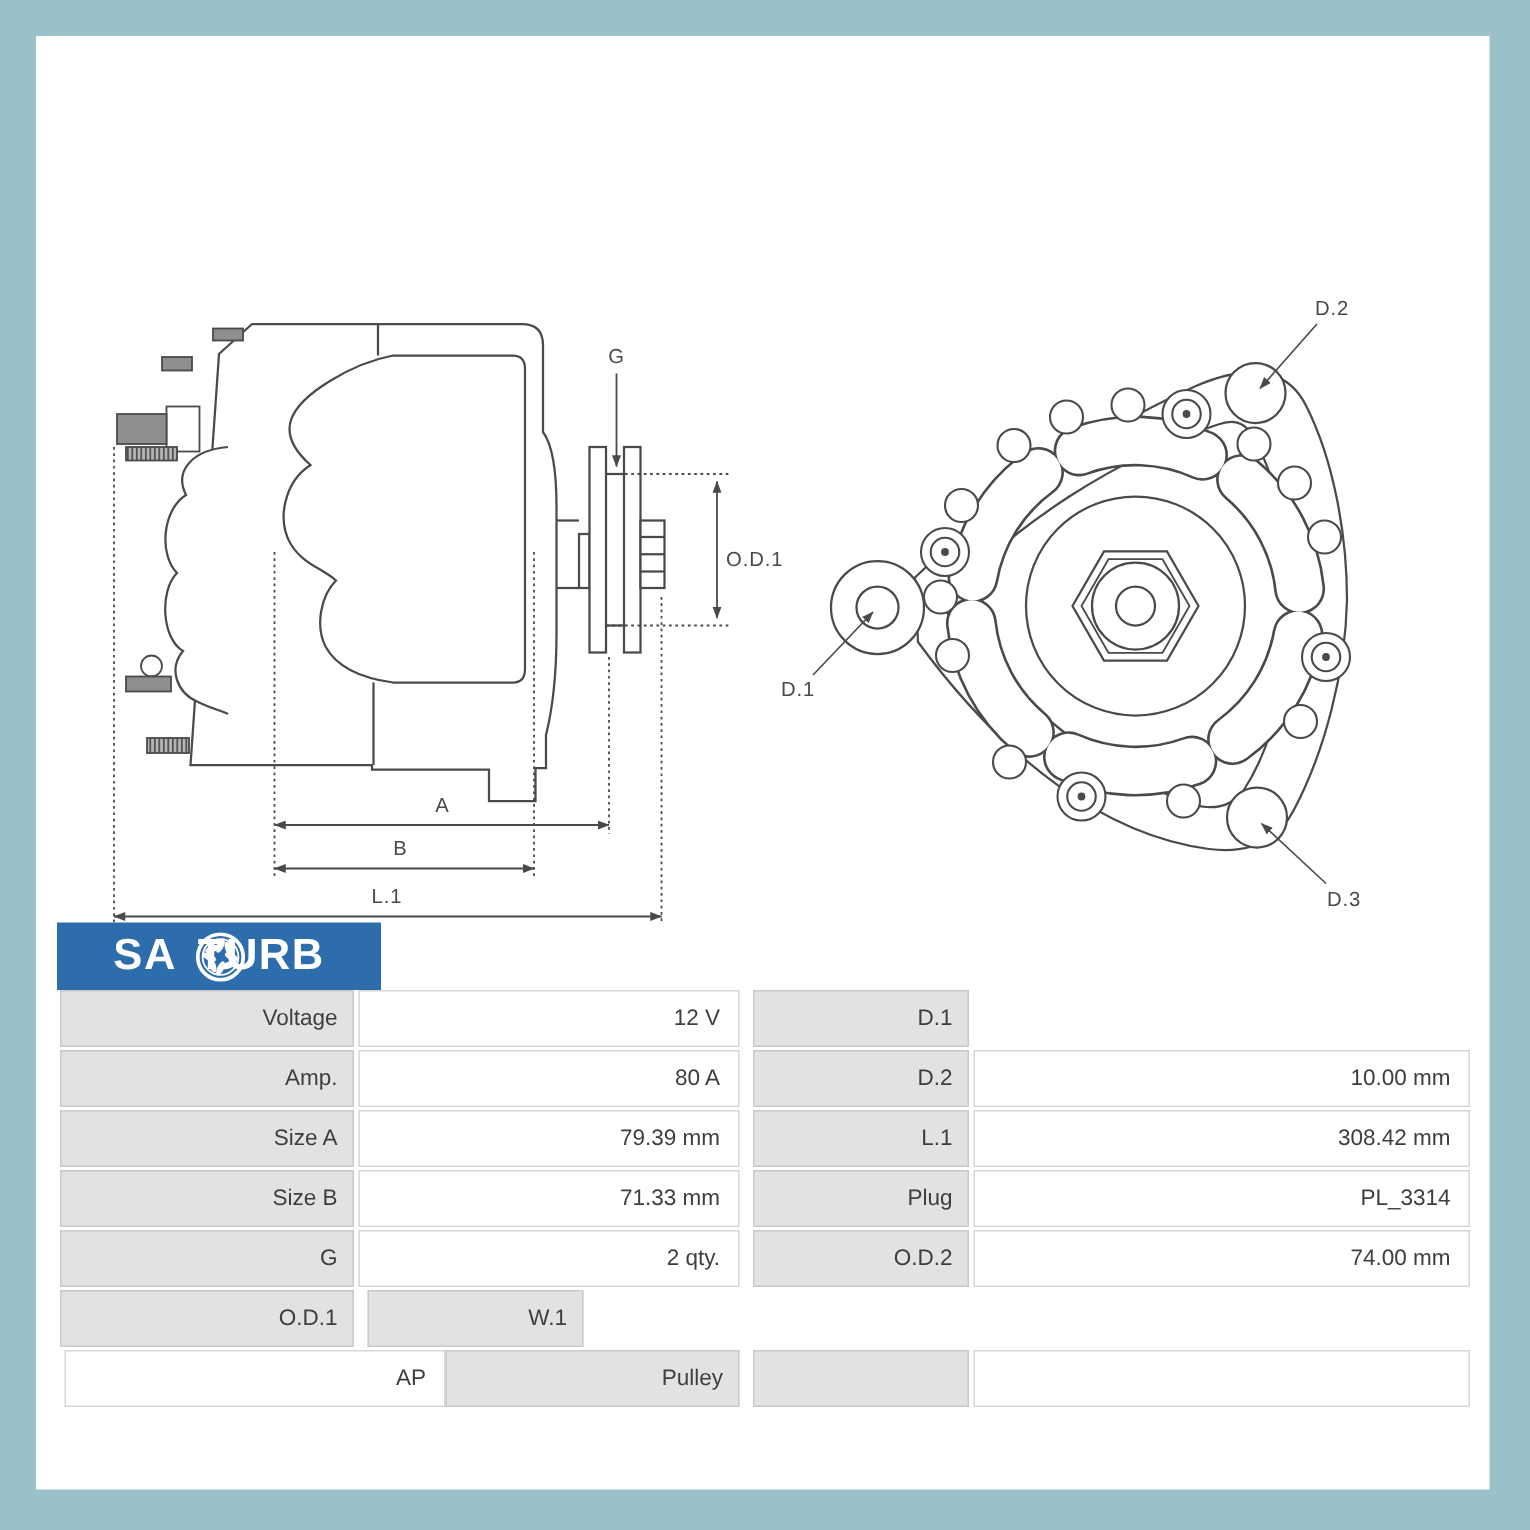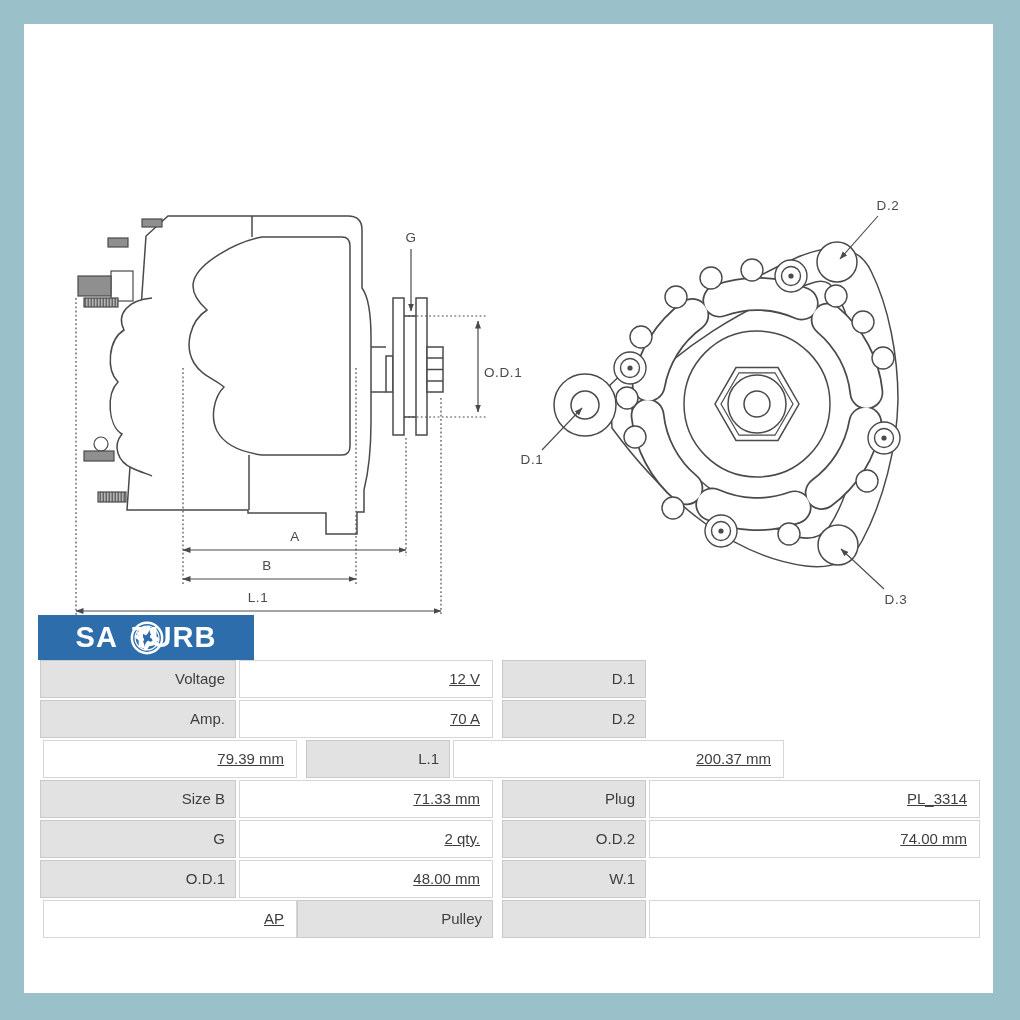--- a/index.html
+++ b/index.html
@@ -13,21 +13,21 @@
   .logo{position:absolute;left:38px;top:615px;width:216px;height:45px;background:#2e6dac;
         display:flex;align-items:center;justify-content:center;gap:0;}
   .logo-txt{color:#fff;font-weight:bold;font-size:29px;letter-spacing:1px;line-height:45px;}
   .logo-sa{margin-right:14px;}
   .logo-fan{width:36px;height:36px;margin-left:1px;}
   .spec{position:absolute;left:40px;top:660px;width:940px;}
   .trow{display:flex;height:38px;margin-bottom:2px;align-items:flex-end;}
   .cell{box-sizing:border-box;height:38px;line-height:36px;text-align:right;
         font-size:15px;color:#3e3e3e;overflow:hidden;white-space:nowrap;}
   .lbl{background:#e2e2e2;border:1px solid #c9c9c9;padding-right:10px;}
-  .val{background:#ffffff;border:1px solid #d6d6d6;padding-right:12px;text-decoration:underline;}
+  .val{background:#ffffff;border:1px solid #d6d6d6;padding-right:12px;}
   .c1{width:196px;}
   .c2{width:254px;margin-left:3px;}
   .c3{width:144px;margin-left:9px;}
   .c4{width:331px;margin-left:3px;}
 </style>
 </head>
 <body>
 
 <div class="page">
   <div class="canvas"></div>
@@ -211,43 +211,44 @@
   </div>
 
   <div class="spec">
     <div class="trow">
       <div class="cell lbl c1">Voltage</div>
       <div class="cell val c2">12 V</div>
       <div class="cell lbl c3">D.1</div>
     </div>
     <div class="trow">
       <div class="cell lbl c1">Amp.</div>
-      <div class="cell val c2">70 A</div>
+      <div class="cell val c2">80 A</div>
       <div class="cell lbl c3">D.2</div>
-    </div>
-    <div class="trow">
+      <div class="cell val c4">10.00 mm</div>
+    </div>
+    <div class="trow">
+      <div class="cell lbl c1">Size A</div>
       <div class="cell val c2">79.39 mm</div>
       <div class="cell lbl c3">L.1</div>
-      <div class="cell val c4">200.37 mm</div>
+      <div class="cell val c4">308.42 mm</div>
     </div>
     <div class="trow">
       <div class="cell lbl c1">Size B</div>
       <div class="cell val c2">71.33 mm</div>
       <div class="cell lbl c3">Plug</div>
       <div class="cell val c4">PL_3314</div>
     </div>
     <div class="trow">
       <div class="cell lbl c1">G</div>
       <div class="cell val c2">2 qty.</div>
       <div class="cell lbl c3">O.D.2</div>
       <div class="cell val c4">74.00 mm</div>
     </div>
     <div class="trow">
       <div class="cell lbl c1">O.D.1</div>
-      <div class="cell val c2">48.00 mm</div>
       <div class="cell lbl c3">W.1</div>
     </div>
     <div class="trow">
       <div class="cell val c2">AP</div>
       <div class="cell lbl c1">Pulley</div>
       <div class="cell lbl c3"></div>
       <div class="cell val c4"></div>
     </div>
   </div>
 </div>

